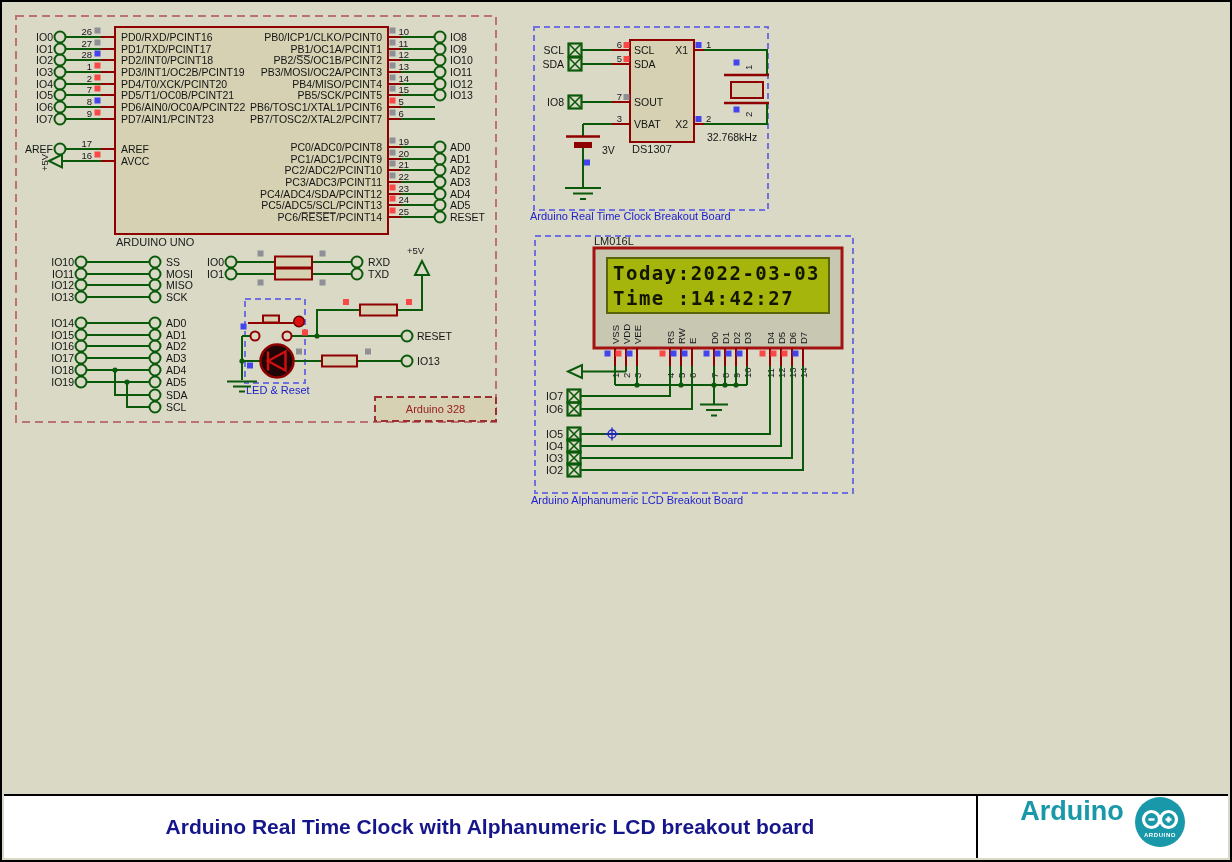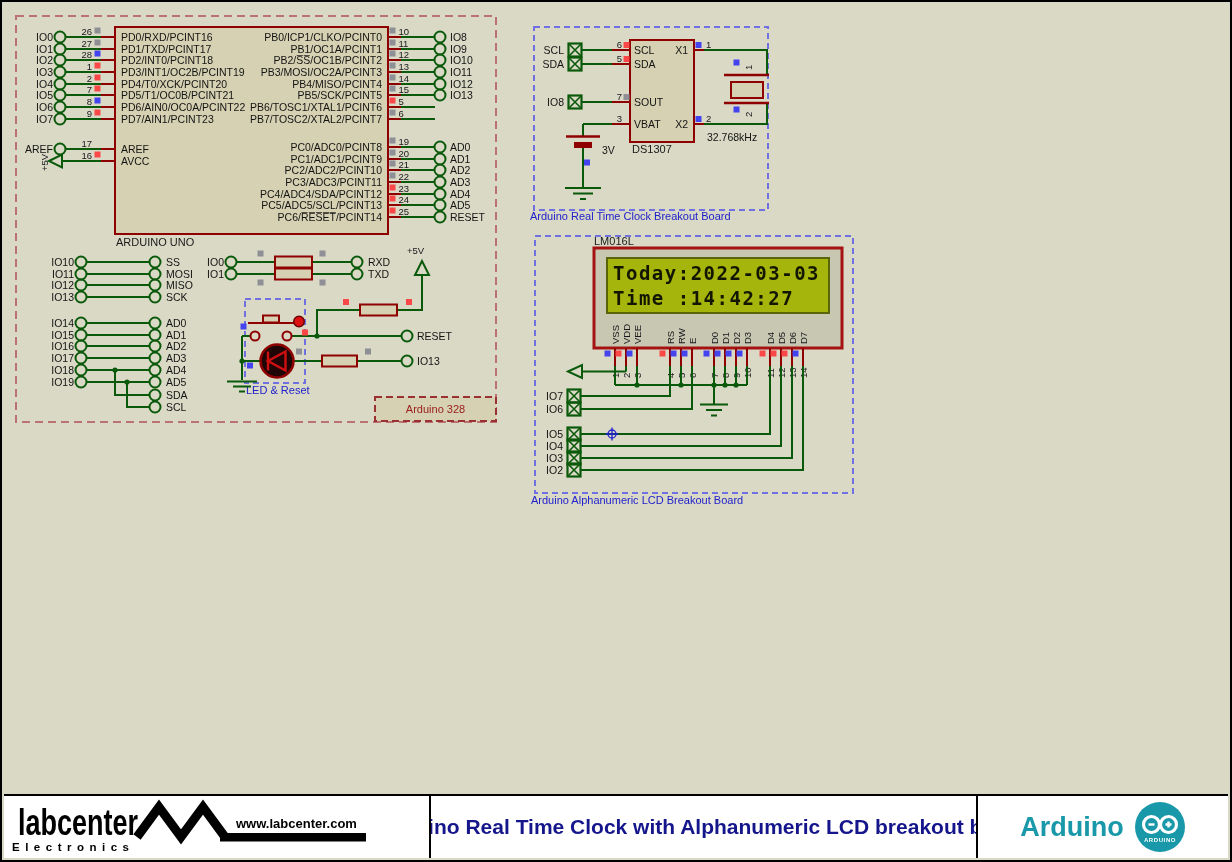--- a/index.html
+++ b/index.html
@@ -30,21 +30,21 @@
           fill:#131600;letter-spacing:1.5px;}
   .ledsym{stroke:#D01010;stroke-width:2.4;fill:none;}
   
   .titlebar{position:absolute;left:2px;right:2px;bottom:2px;height:62px;
             background:#FFFFFF;border-top:2px solid #000;display:flex;}
   .tb-cell1{width:425px;border-right:2px solid #000;position:relative;flex:none;}
   .tb-cell2{flex:1;border-right:2px solid #000;overflow:hidden;display:flex;
             align-items:center;justify-content:center;}
   .tb-title{white-space:nowrap;font-weight:bold;font-size:21px;color:#16168C;
             font-family:"Liberation Sans",sans-serif;}
-  .tb-cell3{width:250px;flex:none;display:flex;align-items:center;justify-content:center;gap:10px;}
+  .tb-cell3{width:250px;flex:none;display:flex;justify-content:center;gap:10px;}
   .tb-proj{font-weight:bold;font-size:27px;color:#1898A8;font-family:"Liberation Sans",sans-serif;}
 </style>
 </head>
 <body>
 
 <div class="sheet">
 <svg width="1232" height="796" viewBox="0 0 1232 796">
 
   <g>
     <rect class="dashR" x="14" y="14" width="480" height="406"></rect>
@@ -464,29 +464,20 @@
       <text class="t te" x="561" y="435.5">IO5</text>
       <text class="t te" x="561" y="447.5">IO4</text>
       <text class="t te" x="561" y="459.5">IO3</text>
       <text class="t te" x="561" y="471.5">IO2</text>
     </g>
   </g>
 </svg>
 
 
 <div class="titlebar">
-  <div class="tb-cell1">
-    <svg width="424" height="58" viewBox="0 0 424 58">
-      <text x="14" y="39" font-family="Liberation Sans, sans-serif" font-size="36" font-weight="bold" textLength="120" lengthAdjust="spacingAndGlyphs" fill="#000">labcenter</text>
-      <path d="M133 41 L155 11 L177 41 L199 11 L221 41" stroke="#000" stroke-width="9" fill="none"></path>
-      <rect x="216" y="37" width="146" height="8.5" fill="#000"></rect>
-      <text x="232" y="32" font-family="Liberation Sans, sans-serif" font-size="13" font-weight="bold" fill="#000">www.labcenter.com</text>
-      <text x="8" y="55" font-family="Liberation Sans, sans-serif" font-size="11.5" font-weight="bold" letter-spacing="5.5" fill="#000">Electronics</text>
-    </svg>
-  </div>
   <div class="tb-cell2">
     <span class="tb-title">Arduino Real Time Clock with Alphanumeric LCD breakout board</span>
   </div>
   <div class="tb-cell3">
     <span class="tb-proj">Arduino</span>
     <svg width="52" height="52" viewBox="0 0 52 52">
       <circle cx="26" cy="26" r="25" fill="#1898A8"></circle>
       <circle cx="17.5" cy="23.5" r="8" stroke="#FFFFFF" stroke-width="3.2" fill="none"></circle>
       <circle cx="34.5" cy="23.5" r="8" stroke="#FFFFFF" stroke-width="3.2" fill="none"></circle>
       <path d="M14.5 23.5H20.5" stroke="#FFFFFF" stroke-width="2.4"></path>

